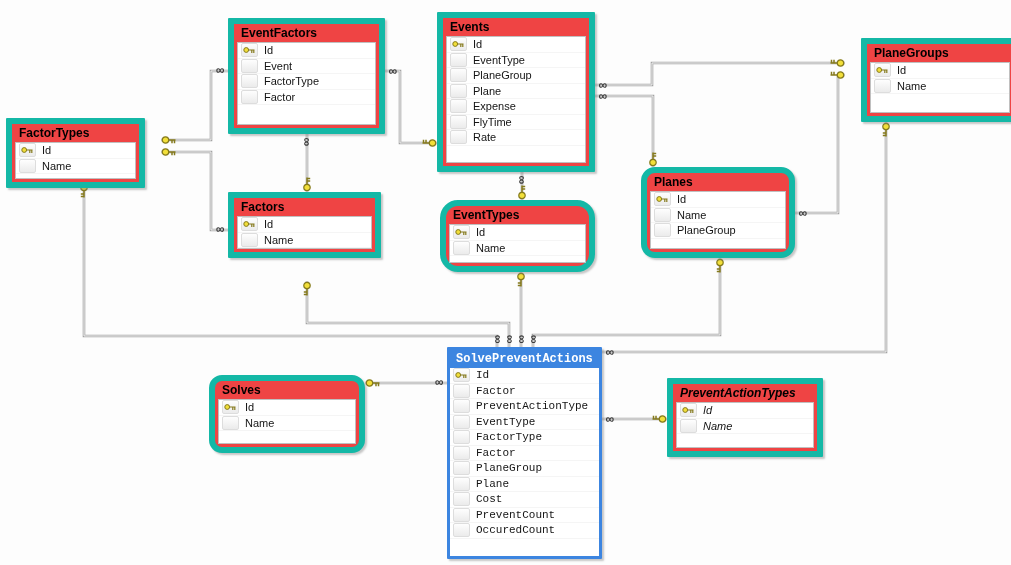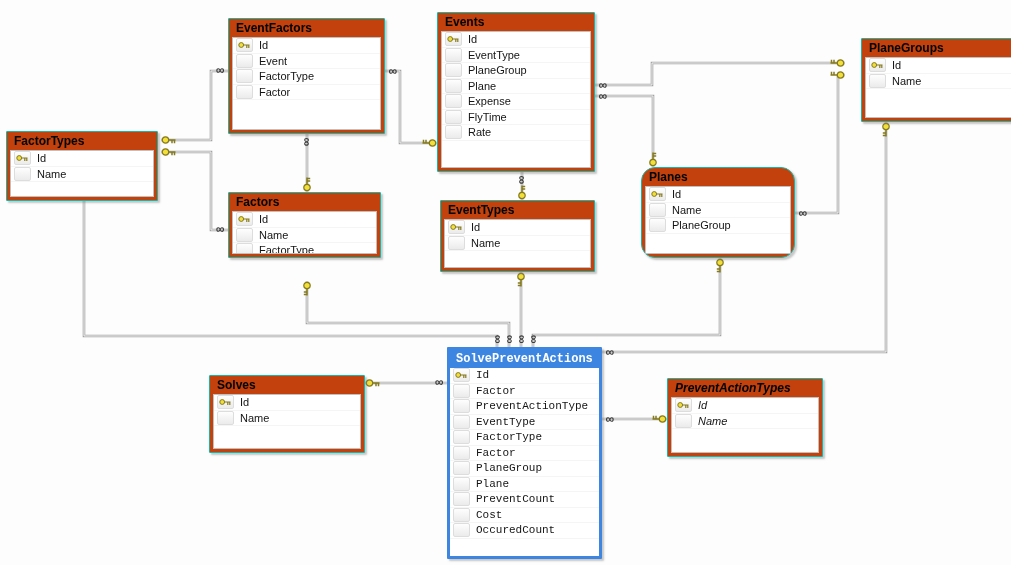--- a/index.html
+++ b/index.html
@@ -1,18 +1,18 @@
 <!DOCTYPE html>
 <html><head>
 <meta charset="utf-8">
 <style>
   html,body{margin:0;padding:0;background:#ffffff;font-family:"Liberation Sans",sans-serif;}
   #canvas{position:relative;width:1011px;height:565px;background:#fdfdfd;overflow:hidden;}
   #rel-layer{position:absolute;left:0;top:0;width:1011px;height:565px;z-index:1;}
-  .table{position:absolute;z-index:2;box-sizing:border-box;background:#c2410c;border:1px solid #14b8a6;border-radius:1px;box-shadow:2px 2px 2px rgba(130,130,130,.45);}
+  .table{position:absolute;z-index:2;box-sizing:border-box;background:#ef4444;border:6px solid #14b8a6;border-radius:1px;box-shadow:2px 2px 2px rgba(130,130,130,.45);}
   .tbl-header{position:absolute;top:0;left:0;right:0;height:18px;line-height:18px;padding-left:7px;font-size:12px;font-weight:bold;color:#000;white-space:nowrap;overflow:hidden;}
   .tbl-body{position:absolute;left:3px;right:3px;top:18px;bottom:3px;background:#ffffff;border:1px solid #c0c0c0;overflow:hidden;}
   .row{display:flex;align-items:center;height:15.5px;box-sizing:border-box;border-bottom:1px solid #f5f5f5;padding-left:2px;}
   .sel{width:15px;height:12px;margin:0 6px 0 1px;background:linear-gradient(#fefefe,#ebebeb);border:1px solid #dddddd;border-radius:2px;flex:none;display:flex;align-items:center;justify-content:center;}
   .colname{font-size:11px;color:#141414;white-space:nowrap;}
   .table.selected{border:3px solid #3c85e0;background:#ffffff;font-family:Liberation Mono, monospace;}
   .table.selected .tbl-header{background:#3c85e0;color:#ffffff;padding-left:6px;}
   .table.selected .tbl-body{left:0;right:0;bottom:0;border:none;}
 </style>
 </head>
@@ -232,21 +232,21 @@
               </svg>
             </span>
             <span class="colname">Id</span>
           </div>
           <div class="row">
             <span class="sel"></span>
             <span class="colname">Name</span>
           </div>
         </div>
       </div>
-      <div class="table" style="left: 6px; top: 131px; width: 152px; height: 70px;">
+      <div class="table" style="left: 6px; top: 118px; width: 139px; height: 70px;">
         <div class="tbl-header"><span>FactorTypes</span></div>
         <div class="tbl-body">
           <div class="row">
             <span class="sel">
               <svg width="13" height="11" viewBox="0 0 13 11">
                 <circle cx="3.2" cy="5" r="2.4" fill="#f2df3a" stroke="#857a1d" stroke-width="1"></circle>
                 <path d="M5.6 5 H11.5 M8.8 5 V8 M10.8 5 V8" stroke="#857a1d" stroke-width="1.2" fill="none"></path>
               </svg>
             </span>
             <span class="colname">Id</span>
@@ -272,21 +272,21 @@
           <div class="row">
             <span class="sel"></span>
             <span class="colname">Name</span>
           </div>
           <div class="row">
             <span class="sel"></span>
             <span class="colname">FactorType</span>
           </div>
         </div>
       </div>
-      <div class="table" style="left: 440px; top: 200px; width: 155px; height: 72px;">
+      <div class="table" style="left: 440px; top: 200px; width: 155px; height: 72px; border-radius: 18px;">
         <div class="tbl-header"><span>EventTypes</span></div>
         <div class="tbl-body">
           <div class="row">
             <span class="sel">
               <svg width="13" height="11" viewBox="0 0 13 11">
                 <circle cx="3.2" cy="5" r="2.4" fill="#f2df3a" stroke="#857a1d" stroke-width="1"></circle>
                 <path d="M5.6 5 H11.5 M8.8 5 V8 M10.8 5 V8" stroke="#857a1d" stroke-width="1.2" fill="none"></path>
               </svg>
             </span>
             <span class="colname">Id</span>
@@ -312,21 +312,21 @@
           <div class="row">
             <span class="sel"></span>
             <span class="colname">Name</span>
           </div>
           <div class="row">
             <span class="sel"></span>
             <span class="colname">PlaneGroup</span>
           </div>
         </div>
       </div>
-      <div class="table" style="left: 209px; top: 375px; width: 156px; height: 78px;">
+      <div class="table" style="left: 209px; top: 375px; width: 156px; height: 78px; border-radius: 13px;">
         <div class="tbl-header"><span>Solves</span></div>
         <div class="tbl-body">
           <div class="row">
             <span class="sel">
               <svg width="13" height="11" viewBox="0 0 13 11">
                 <circle cx="3.2" cy="5" r="2.4" fill="#f2df3a" stroke="#857a1d" stroke-width="1"></circle>
                 <path d="M5.6 5 H11.5 M8.8 5 V8 M10.8 5 V8" stroke="#857a1d" stroke-width="1.2" fill="none"></path>
               </svg>
             </span>
             <span class="colname">Id</span>
@@ -372,25 +372,25 @@
           <div class="row">
             <span class="sel"></span>
             <span class="colname">PlaneGroup</span>
           </div>
           <div class="row">
             <span class="sel"></span>
             <span class="colname">Plane</span>
           </div>
           <div class="row">
             <span class="sel"></span>
+            <span class="colname">Cost</span>
+          </div>
+          <div class="row">
+            <span class="sel"></span>
             <span class="colname">PreventCount</span>
-          </div>
-          <div class="row">
-            <span class="sel"></span>
-            <span class="colname">Cost</span>
           </div>
           <div class="row">
             <span class="sel"></span>
             <span class="colname">OccuredCount</span>
           </div>
         </div>
       </div>
       <div class="table" style="left: 667px; top: 378px; width: 156px; height: 79px; font-style: italic;">
         <div class="tbl-header"><span>PreventActionTypes</span></div>
         <div class="tbl-body">

